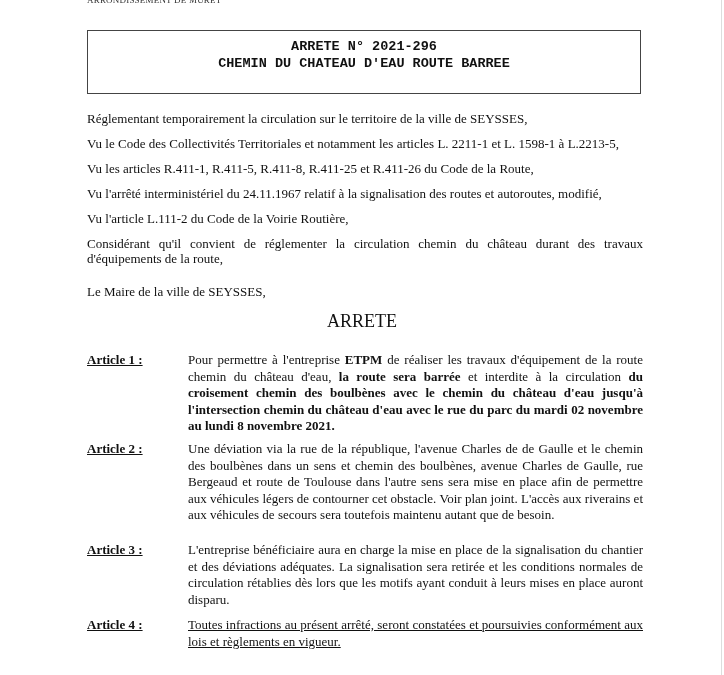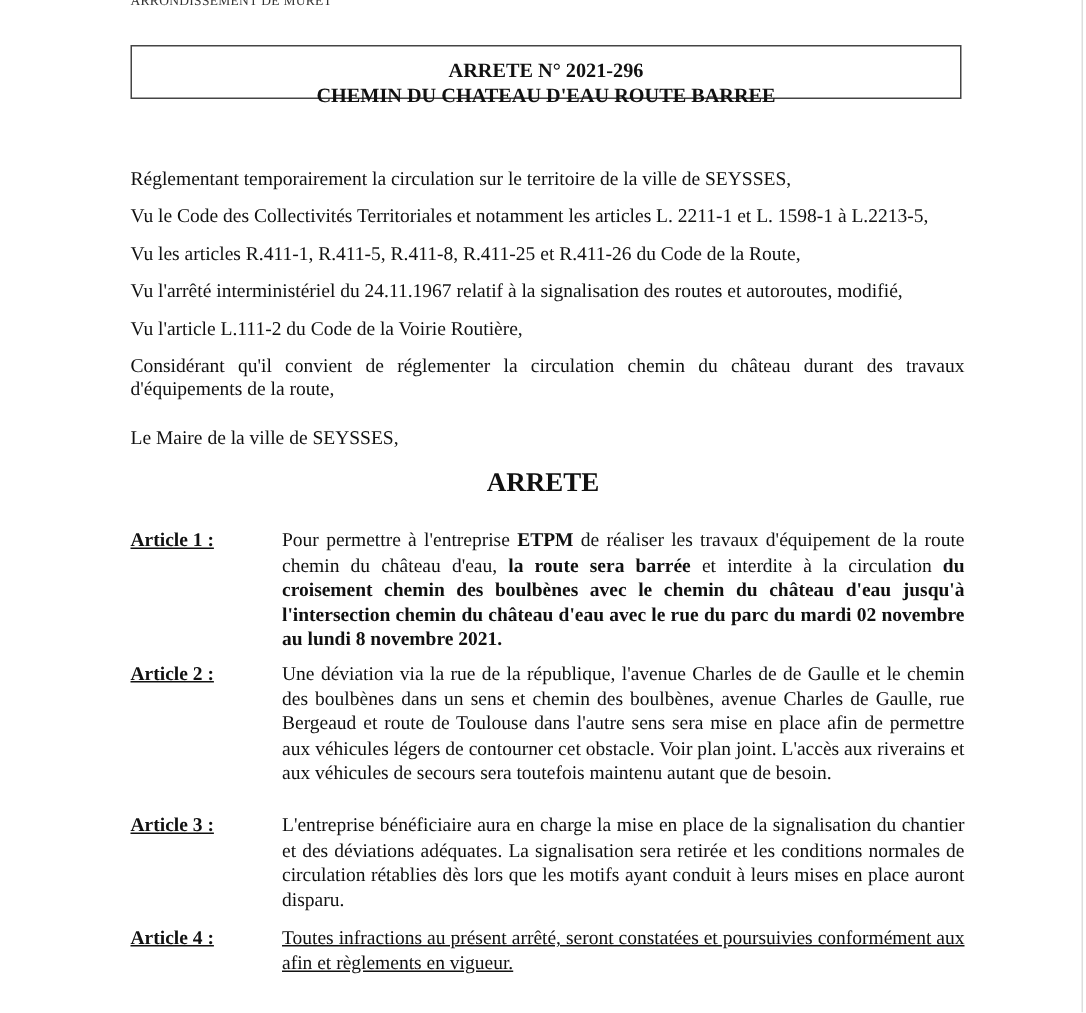--- a/index.html
+++ b/index.html
@@ -21,24 +21,25 @@
       top: -5px;
       font-size: 9px;
       letter-spacing: 0.2px;
       color: #333;
     }
     .title-box {
       position: absolute;
       left: 87px;
       top: 30px;
       width: 554px;
-      height: 36px;
+      height: 64px;
       border: 1.5px solid #444;
       box-sizing: border-box;
       text-align: center;
+      font-family: Liberation Mono, monospace;
     }
     .title-line1 {
       margin-top: 7px;
       font-weight: bold;
       font-size: 13.5px;
       line-height: 17px;
     }
     .title-line2 {
       font-weight: bold;
       font-size: 13.5px;
@@ -51,21 +52,21 @@
       font-size: 13px;
       line-height: 14.5px;
       text-align: justify;
     }
     .arrete-heading {
       position: absolute;
       left: 0;
       width: 724px;
       top: 311px;
       text-align: center;
-      font-weight: bold;
+      font-weight: normal;
       font-size: 18px;
     }
     .article {
       position: absolute;
       left: 87px;
       width: 556px;
       font-size: 13px;
       line-height: 16.6px;
     }
     .article-label {
@@ -119,16 +120,16 @@
   <div class="article-body"><span>Une déviation via la rue de la république, l'avenue Charles de de Gaulle et le chemin des boulbènes dans un sens et chemin des boulbènes, avenue Charles de Gaulle, rue Bergeaud et route de Toulouse dans l'autre sens sera mise en place afin de permettre aux véhicules légers de contourner cet obstacle. Voir plan joint. L'accès aux riverains et aux véhicules de secours sera toutefois maintenu autant que de besoin.</span></div>
 </div>
 
 <div class="article" style="top:542px;">
   <span class="article-label">Article 3 :</span>
   <div class="article-body"><span>L'entreprise bénéficiaire aura en charge la mise en place de la signalisation du chantier et des déviations adéquates. La signalisation sera retirée et les conditions normales de circulation rétablies dès lors que les motifs ayant conduit à leurs mises en place auront disparu.</span></div>
 </div>
 
 <div class="article" style="top:617px;text-decoration:underline;">
   <span class="article-label">Article 4 :</span>
-  <div class="article-body"><span>Toutes infractions au présent arrêté, seront constatées et poursuivies conformément aux afin et règlements en vigueur.</span></div>
+  <div class="article-body"><span>Toutes infractions au présent arrêté, seront constatées et poursuivies conformément aux lois et règlements en vigueur.</span></div>
 </div>
 
 <div class="right-edge"></div>
 
 </body></html>

